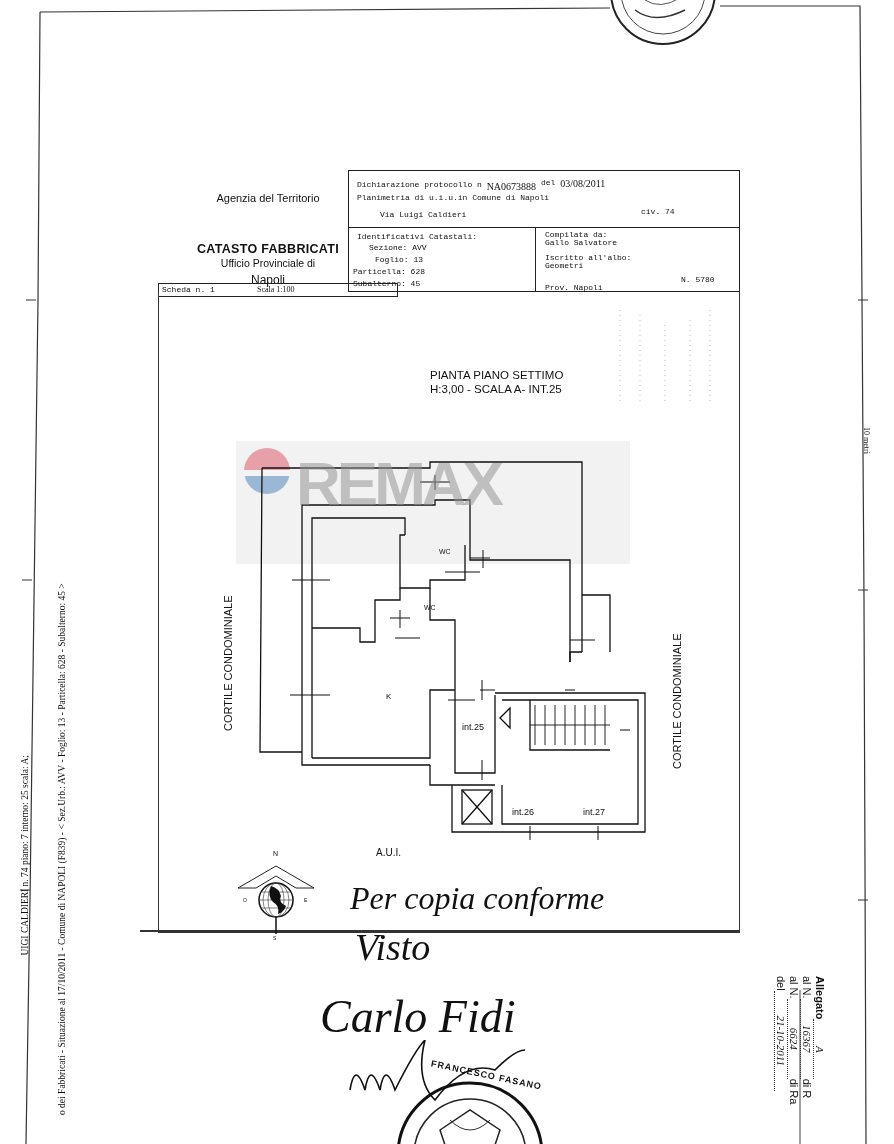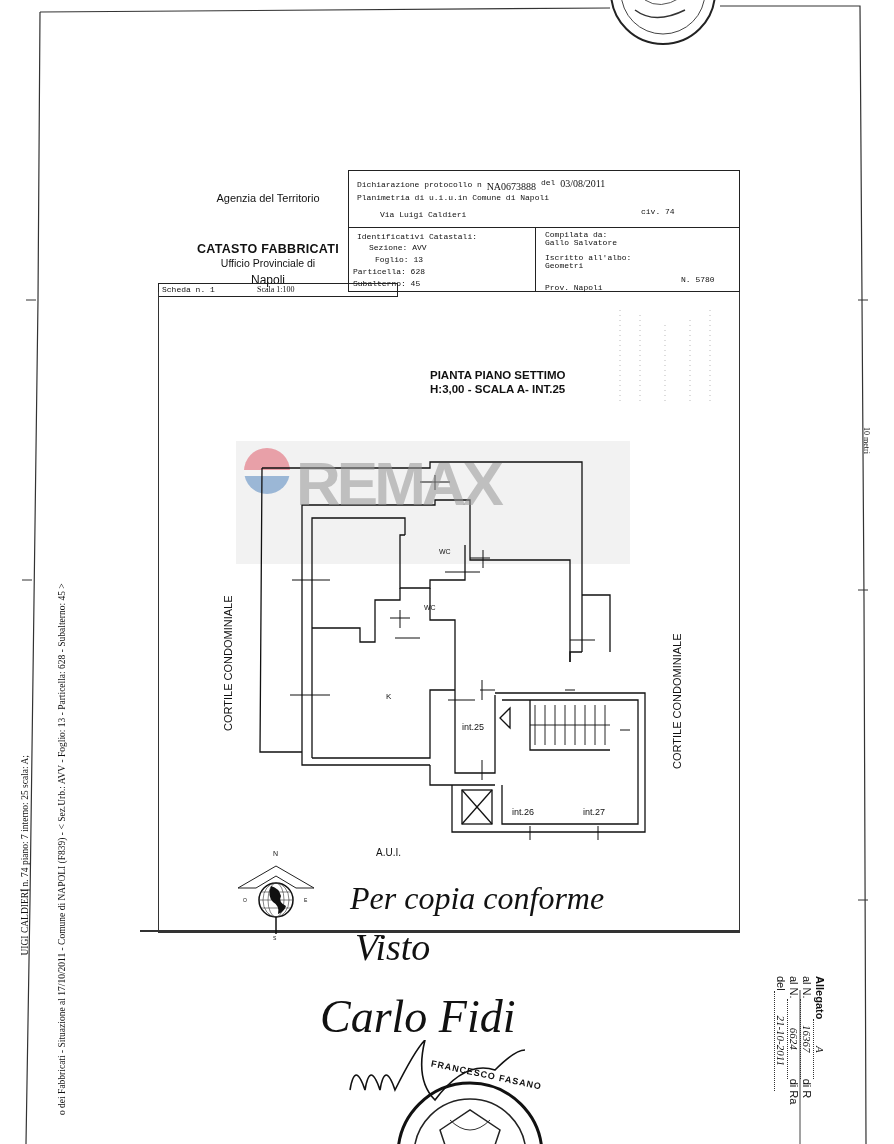--- a/index.html
+++ b/index.html
@@ -9,21 +9,21 @@
   .agency { left:168px; top:192px; width:200px; text-align:center; line-height:1.25; }
   .agency .l1 { font-size:11px; }
   .agency .l2 { font-size:12.5px; font-weight:bold; letter-spacing:0.3px;margin-top:36px; }
   .agency .l3 { font-size:10.5px; }
   .agency .l4 { font-size:12px; margin-top:2px; }
   .hdrbox { left:348px; top:170px; width:390px; height:120px; border:1px solid #222; }
   .hdrbox .row1 { position:absolute; left:0; top:0; width:100%; height:56px; border-bottom:1px solid #222; }
   .hdrbox .cell { position:absolute; font-size:8px; line-height:1.25; }
   .scheda { left:158px; top:283px; width:190px; height:12px; border:1px solid #222; font-size:8px;padding-left:48px; }
   .planbox { left:158px; top:292px; width:580px; height:640px; border:1px solid #333; border-top:none; }
-  .title-plan { left:430px; top:368px; font-size:11.5px; line-height:1.25;font-weight:bold; }
+  .title-plan { left:430px; top:368px; font-size:11.5px; line-height:1.25; }
   .rot-l { transform:rotate(-90deg); transform-origin:center; white-space:nowrap; }
   .watermark { left:236px; top:441px; width:394px; height:123px; background:rgba(238,238,238,0.75); }
   .wm-text { left:296px; top:448px; font-size:62px; font-weight:bold; color:rgba(150,150,150,0.55); letter-spacing:-4px; }
   .wm-balloon { left:244px; top:448px; width:46px; height:46px; border-radius:50%; overflow:hidden; }
   .room-label { font-size:7px; }
   .int-label { font-size:9px; }
   .side-text { font-family:"Liberation Serif", serif; font-size:9.5px; white-space:nowrap; }
   .allegato { font-size:11px; white-space:nowrap; }
   .hand { font-family:"Liberation Serif", serif; font-style:italic; }
 </style>

